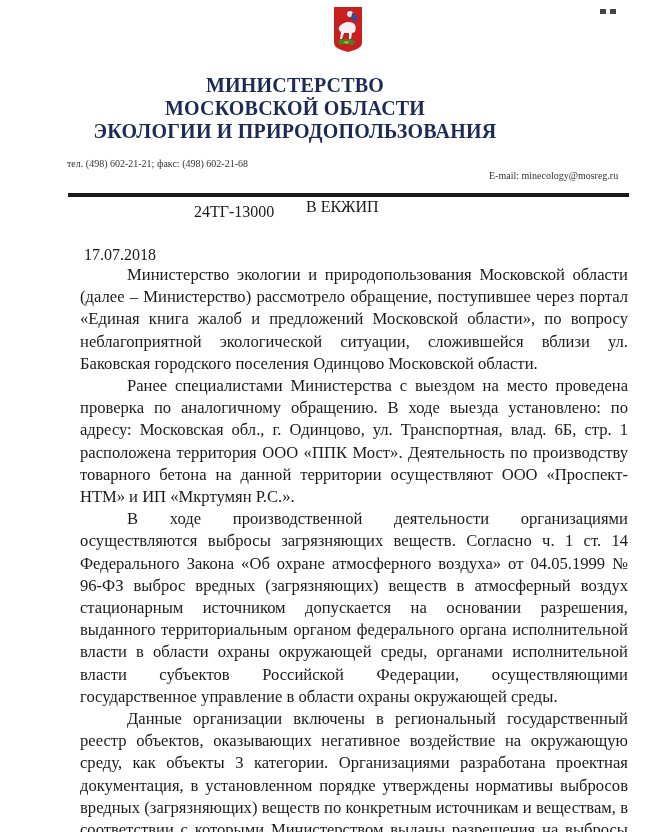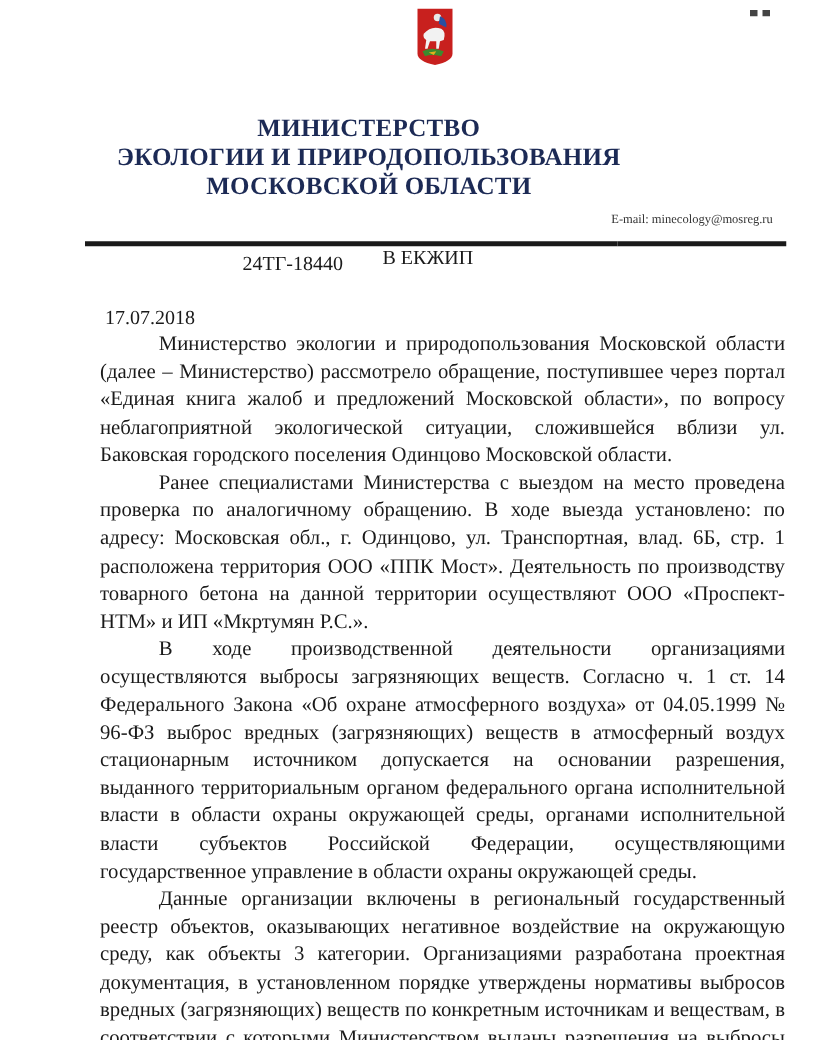--- a/index.html
+++ b/index.html
@@ -1,20 +1,20 @@
 <!DOCTYPE html>
 <html><head>
 <meta charset="utf-8">
 <style>
   html, body { margin: 0; padding: 0; background: #ffffff; }
   body { width: 666px; height: 832px; position: relative; overflow: hidden; font-family: "Liberation Serif", "DejaVu Serif", serif; color: #1a1a1a; }
   .page-mark { position: absolute; left: 600px; top: 0; width: 22px; height: 5px; }
   .page-mark span { display: inline-block; width: 6px; height: 5px; background: #444; margin-right: 4px; }
   .emblem { position: absolute; left: 333px; top: 5px; width: 30px; height: 48px; }
-  .ministry-title { position: absolute; left: 0; width: 530px; text-align: center; top: 92px; color: #1c2a55; font-weight: bold; font-size: 20px; line-height: 23px; letter-spacing: 0.2px; }
+  .ministry-title { position: absolute; left: 0; width: 530px; text-align: center; top: 74px; color: #1c2a55; font-weight: bold; font-size: 20px; line-height: 23px; letter-spacing: 0.2px; }
   .ministry-title div { margin-left: 60px; }
   .address { position: absolute; left: 67px; top: 157px; font-size: 10px; line-height: 13px; color: #333; }
   .email { position: absolute; right: 172px; top: 170px; font-size: 10px; color: #333; }
   .email { right: auto; left: 489px; }
   .meta-date { position: absolute; left: 84px; top: 203px; font-size: 16px; margin-top: 43px; }
   .meta-num { position: absolute; left: 194px; top: 203px; font-size: 16px; }
   .meta-to { position: absolute; left: 306px; top: 198px; font-size: 16px; }
   .body { position: absolute; left: 80px; top: 264px; width: 548px; font-size: 16.6px; line-height: 22.2px; text-align: justify; }
   .body p { margin: 0; text-indent: 47px; }
 </style>
@@ -27,33 +27,34 @@
   <path d="M1 2 H29 V38 Q29 44 15 47 Q1 44 1 38 Z" fill="#c8201e"></path>
   <circle cx="17" cy="9" r="3" fill="#e8e8e8"></circle>
   <path d="M19 8 Q25 10 24 17 L18 14 Z" fill="#2a4fa0"></path>
   <path d="M6 22 Q12 15 20 18 Q24 20 22 27 L19 28 L18 34 L16 34 L16 28 L11 28 L9 34 L7 34 L8 27 Q5 25 6 22 Z" fill="#f2f2f2"></path>
   <path d="M5 36 Q12 32 22 36 L20 40 Q12 38 7 40 Z" fill="#3d8a2e"></path>
   <path d="M10 37 L16 36 L14 39 Z" fill="#e2b21c"></path>
 </svg>
 
 <div class="ministry-title">
   <div>МИНИСТЕРСТВО</div>
+  <div>МОСКОВСКОЙ ОБЛАСТИ</div>
   <div>ЭКОЛОГИИ И ПРИРОДОПОЛЬЗОВАНИЯ</div>
-  <div>МОСКОВСКОЙ ОБЛАСТИ</div>
 </div>
 
 <div class="address">
+  <div>тел. (498) 602-21-21; факс: (498) 602-21-68</div>
 </div>
 <div class="email">E-mail: minecology@mosreg.ru</div>
 
 <div style="position:absolute;left:68px;top:193px;width:426px;height:4px;background:#1a1a1a;"></div>
 <div style="position:absolute;left:494px;top:193px;width:135px;height:4px;background:#1a1a1a;"></div>
 
 <div class="meta-date">17.07.2018</div>
-<div class="meta-num">24ТГ-18440</div>
+<div class="meta-num">24ТГ-13000</div>
 <div class="meta-to">В ЕКЖИП</div>
 
 <div class="body">
   <p>Министерство экологии и природопользования Московской области (далее – Министерство) рассмотрело обращение, поступившее через портал «Единая книга жалоб и предложений Московской области», по вопросу неблагоприятной экологической ситуации, сложившейся вблизи ул. Баковская городского поселения Одинцово Московской области.</p>
   <p>Ранее специалистами Министерства с выездом на место проведена проверка по аналогичному обращению. В ходе выезда установлено: по адресу: Московская обл., г. Одинцово, ул. Транспортная, влад. 6Б, стр. 1 расположена территория ООО «ППК Мост». Деятельность по производству товарного бетона на данной территории осуществляют ООО «Проспект-НТМ» и ИП «Мкртумян Р.С.».</p>
   <p>В ходе производственной деятельности организациями осуществляются выбросы загрязняющих веществ. Согласно ч. 1 ст. 14 Федерального Закона «Об охране атмосферного воздуха» от 04.05.1999 № 96-ФЗ выброс вредных (загрязняющих) веществ в атмосферный воздух стационарным источником допускается на основании разрешения, выданного территориальным органом федерального органа исполнительной власти в области охраны окружающей среды, органами исполнительной власти субъектов Российской Федерации, осуществляющими государственное управление в области охраны окружающей среды.</p>
   <p>Данные организации включены в региональный государственный реестр объектов, оказывающих негативное воздействие на окружающую среду, как объекты 3 категории. Организациями разработана проектная документация, в установленном порядке утверждены нормативы выбросов вредных (загрязняющих) веществ по конкретным источникам и веществам, в соответствии с которыми Министерством выданы разрешения на выбросы вредных (загрязняющих) веществ в атмосферный воздух: № 0684-А-18-2 от 09.07.2018 ИП «Мкртумян Р.С.» и № 0671-А-18-1 от 05.07.2018 ООО «Проспект-НТМ».</p>
 </div>
 
 </body></html>

